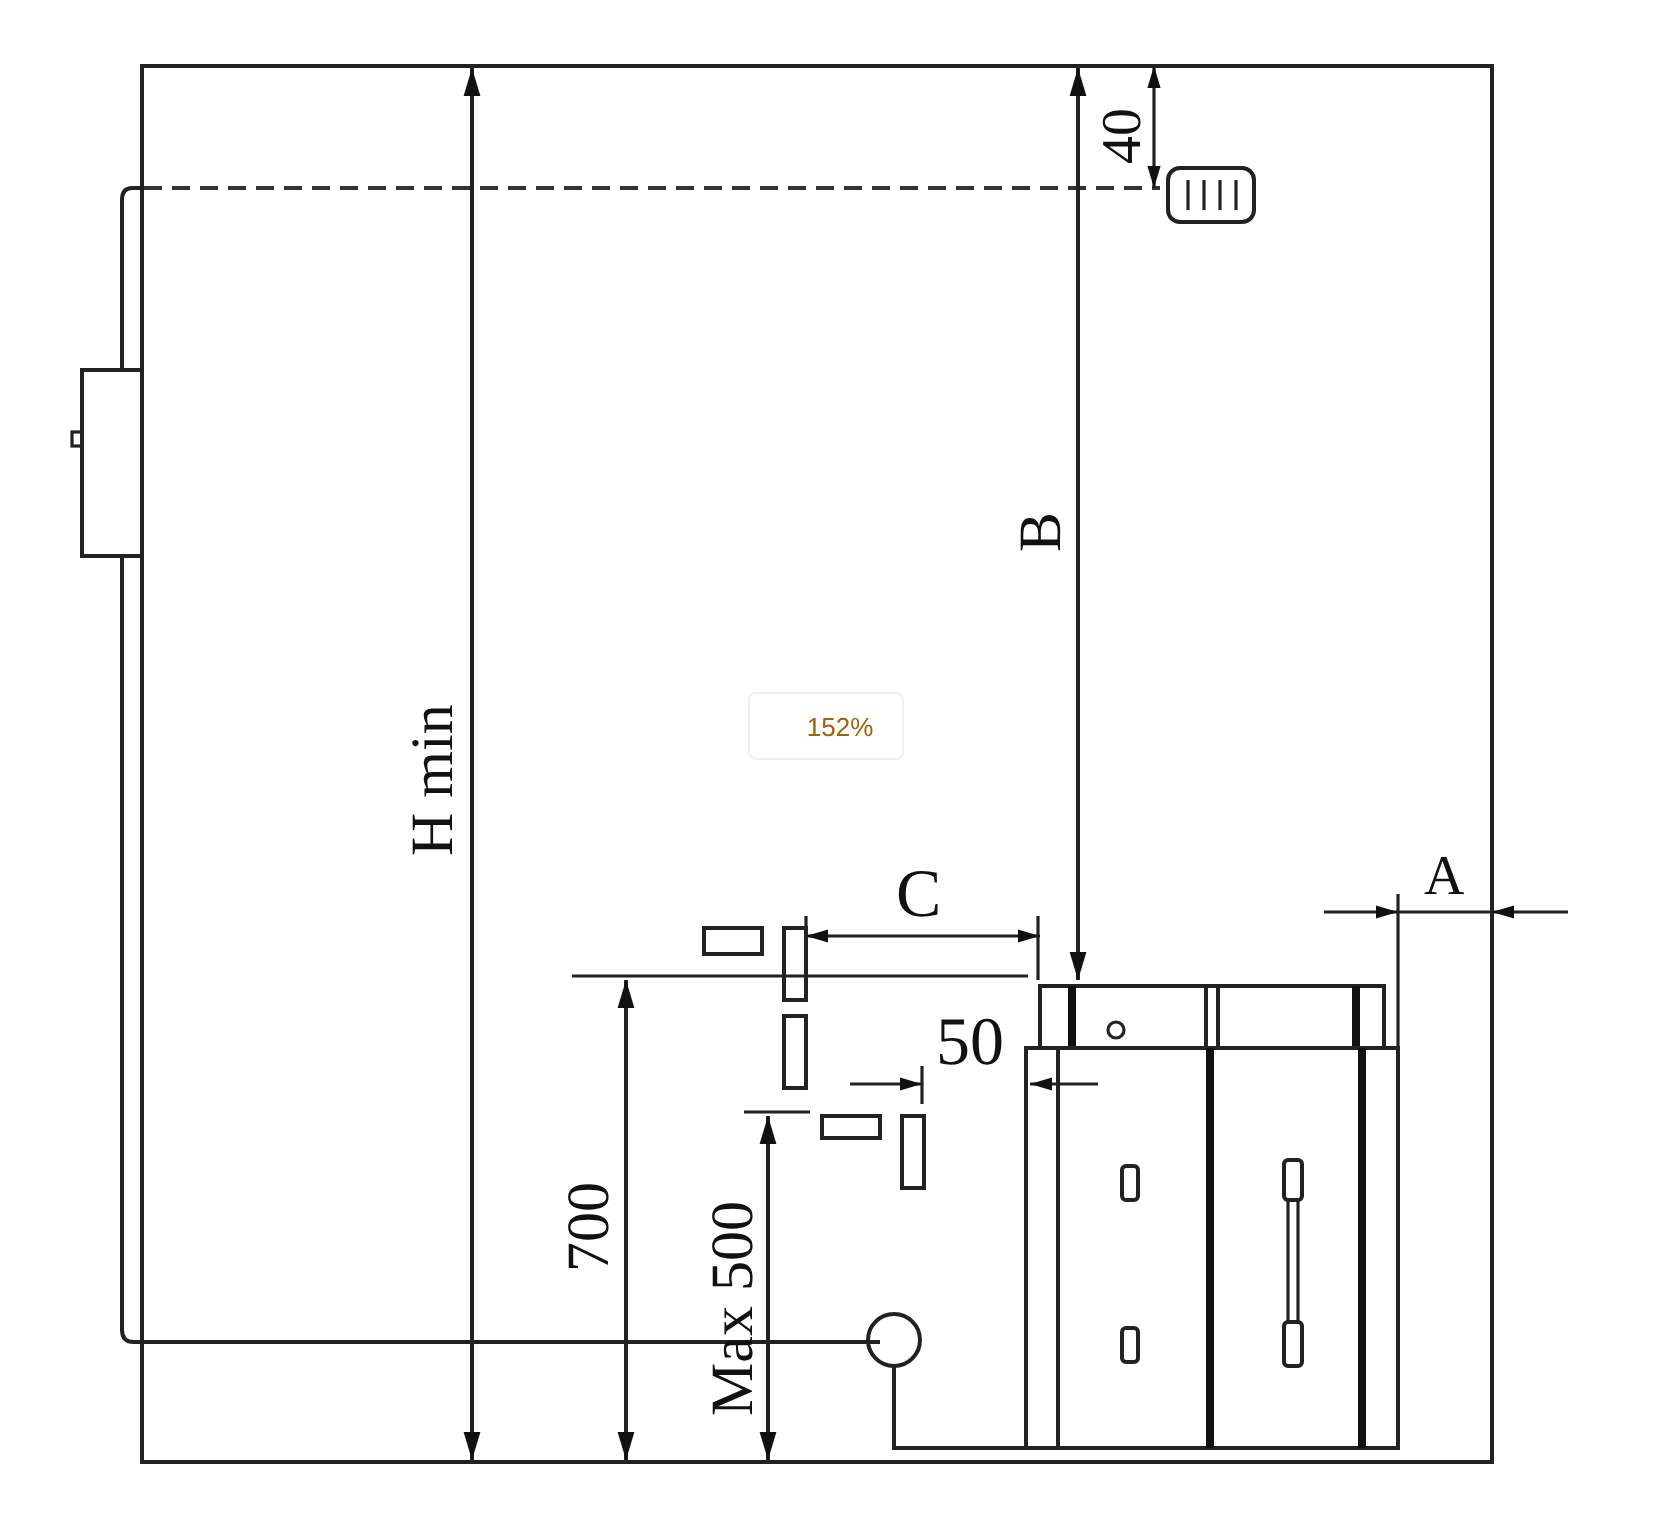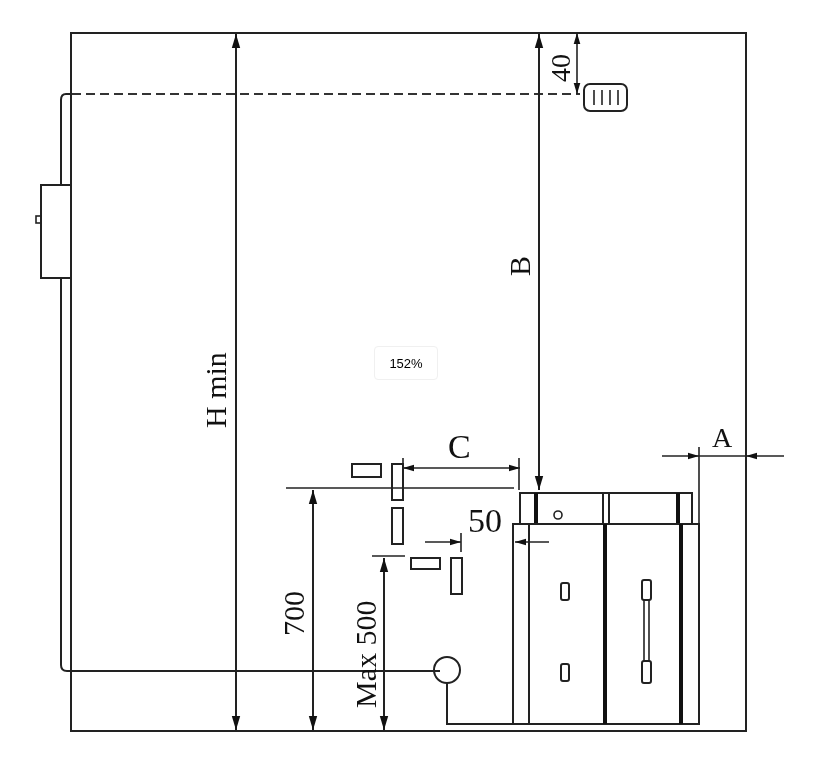--- a/index.html
+++ b/index.html
@@ -6,22 +6,22 @@
     body { width: 840px; height: 766px; position: relative; overflow: hidden; font-family: "Liberation Serif", serif; }
     #diagram { position: absolute; left: 0; top: 0; width: 840px; height: 766px; }
     .ln { stroke: #222; stroke-width: 2; fill: none; }
     .ln-thin { stroke: #222; stroke-width: 1.6; fill: none; }
     .ln-thick { stroke: #111; stroke-width: 4; fill: none; }
     .dash { stroke: #333; stroke-width: 2; stroke-dasharray: 9 5; fill: none; }
     .lbl { font-family: "Liberation Serif", serif; fill: #111; }
     .zoom-badge {
       position: absolute; left: 374px; top: 346px; width: 62px; height: 32px;
       border: 1px solid #f0f0f0; border-radius: 4px; background: #ffffff;
-      color: #000000; font-family: "Liberation Sans", sans-serif; font-size: 13px;
-      display: flex; align-items: center; justify-content: center;
+      color: #a16207; font-family: "Liberation Sans", sans-serif; font-size: 13px;
+      display: flex; align-items: center; justify-content: center; padding-left: 14px;
     }
   </style>
 </head>
 <body>
 
 <svg id="diagram" viewBox="0 0 840 766" xmlns="http://www.w3.org/2000/svg">
   <defs>
     <marker id="arr" viewBox="0 0 10 10" refX="10" refY="5" markerWidth="7" markerHeight="7" orient="auto-start-reverse">
       <path d="M0,2 L10,5 L0,8 z" fill="#111"></path>
     </marker>

